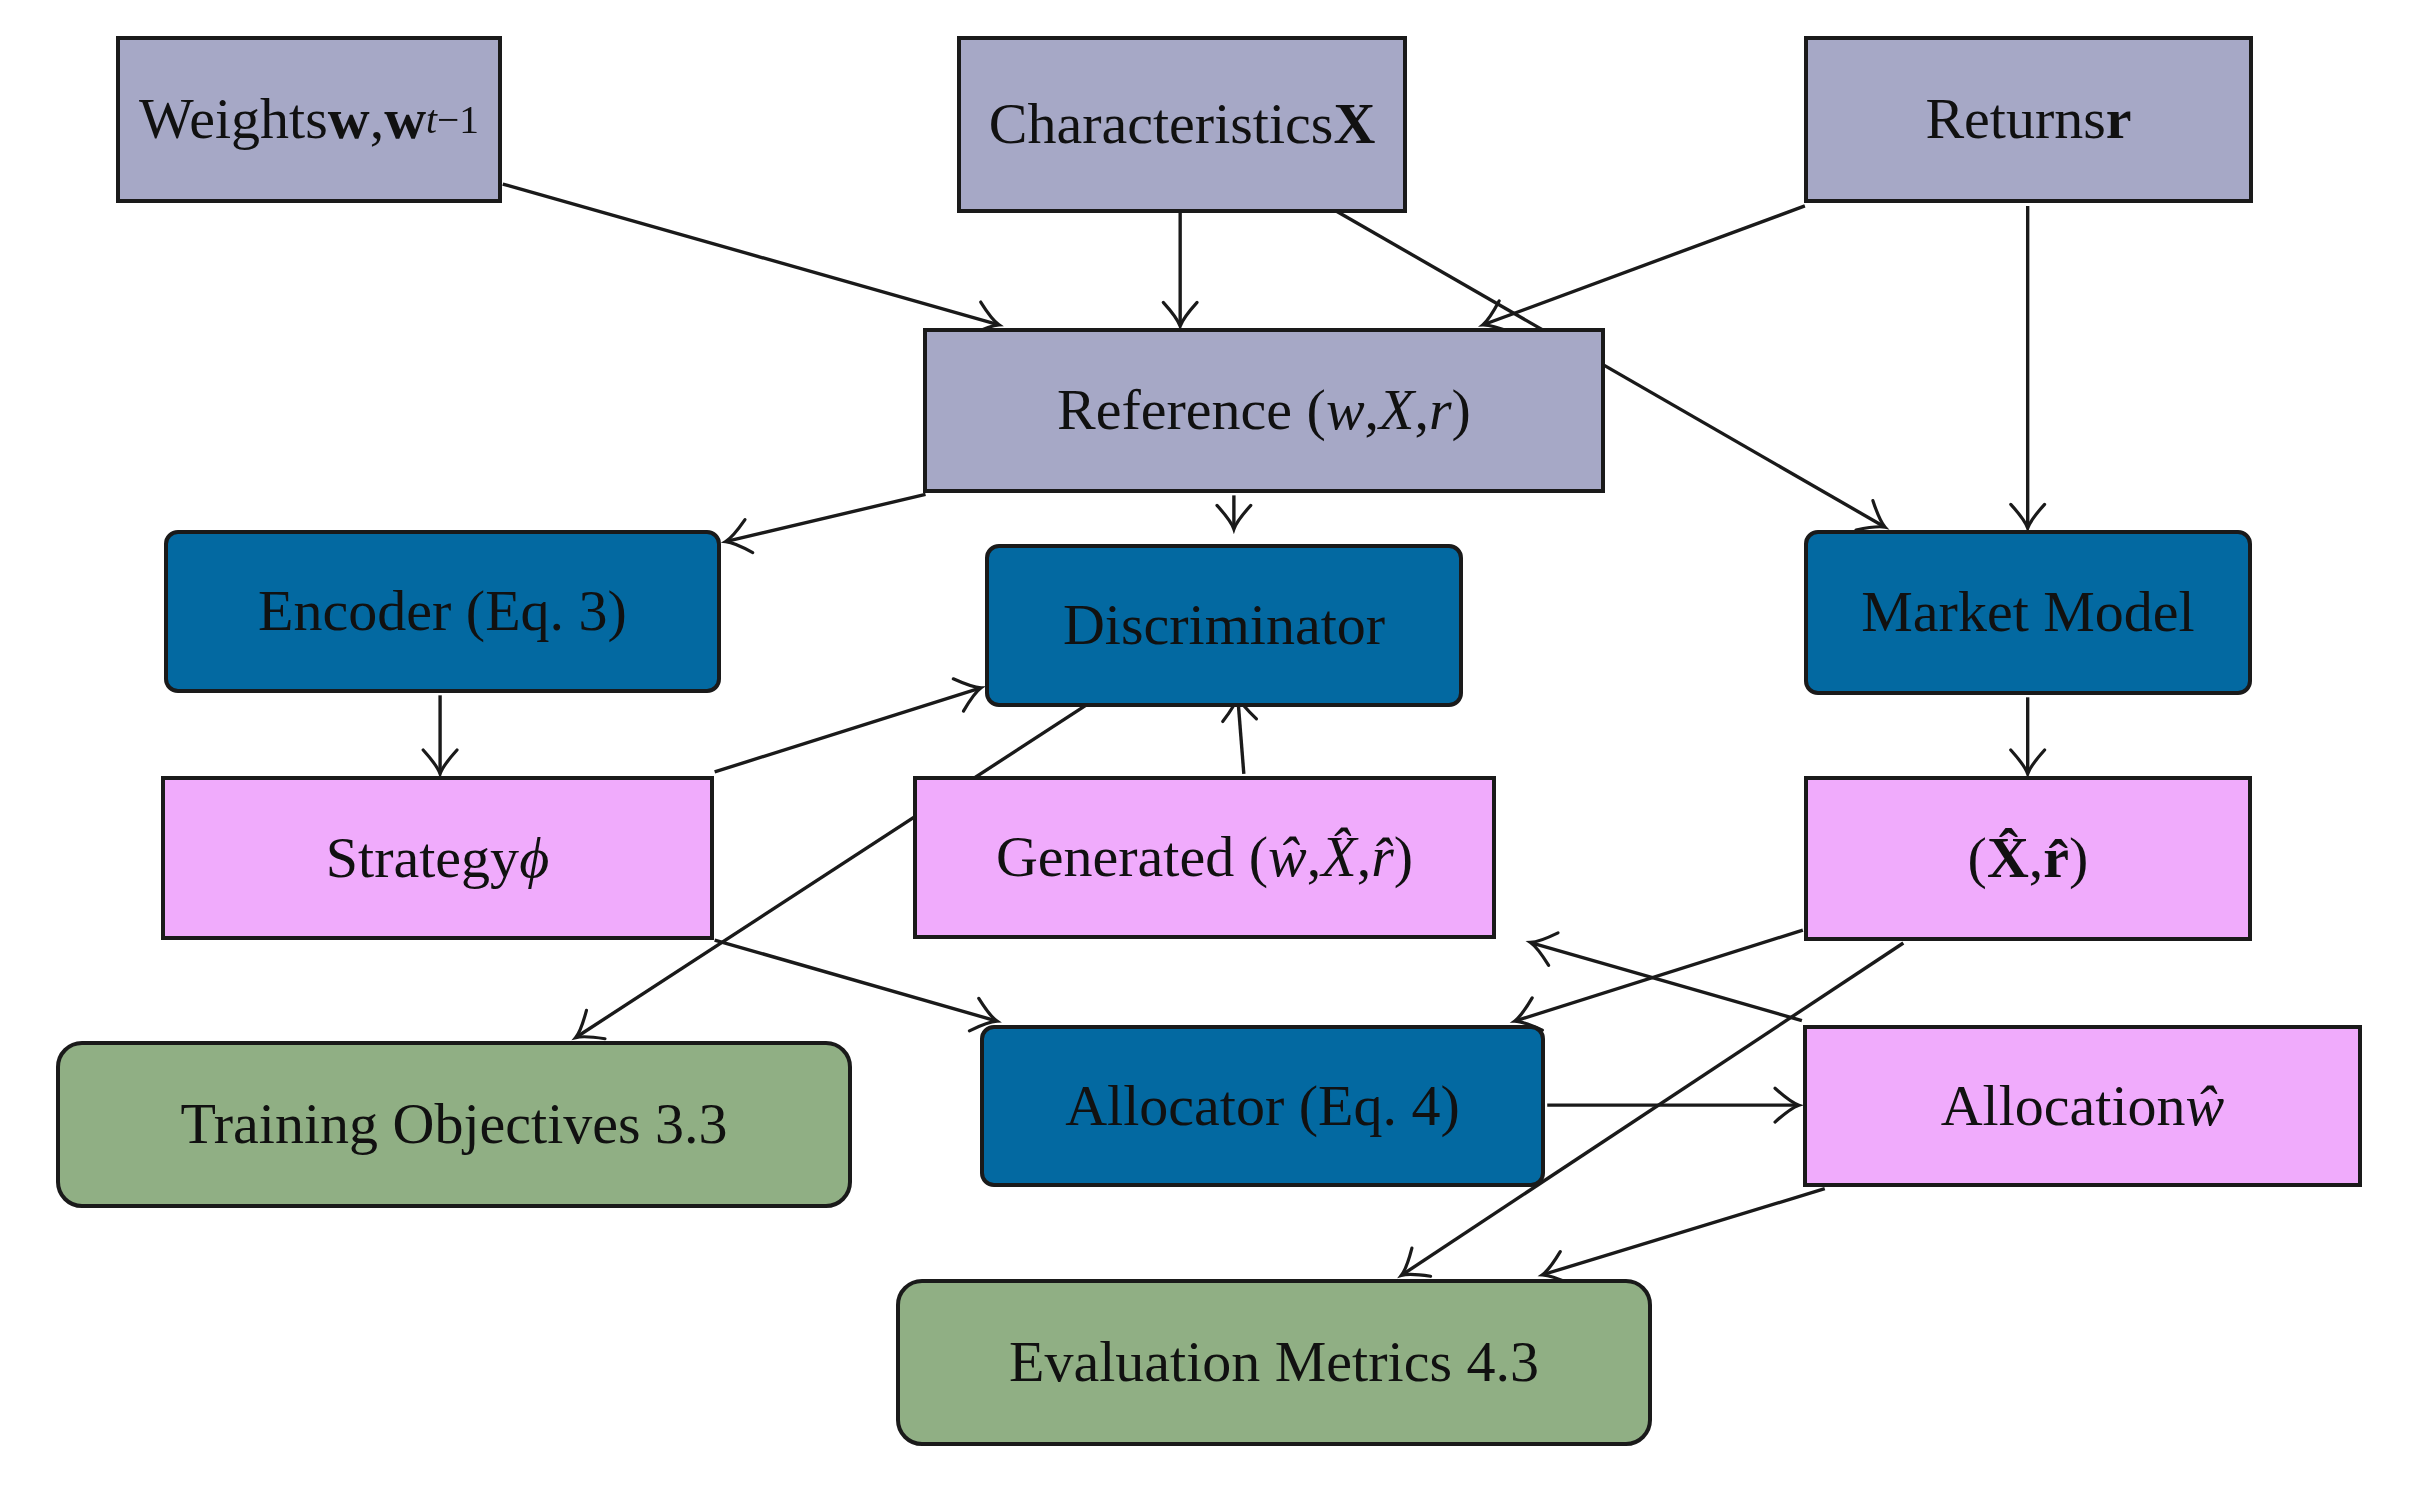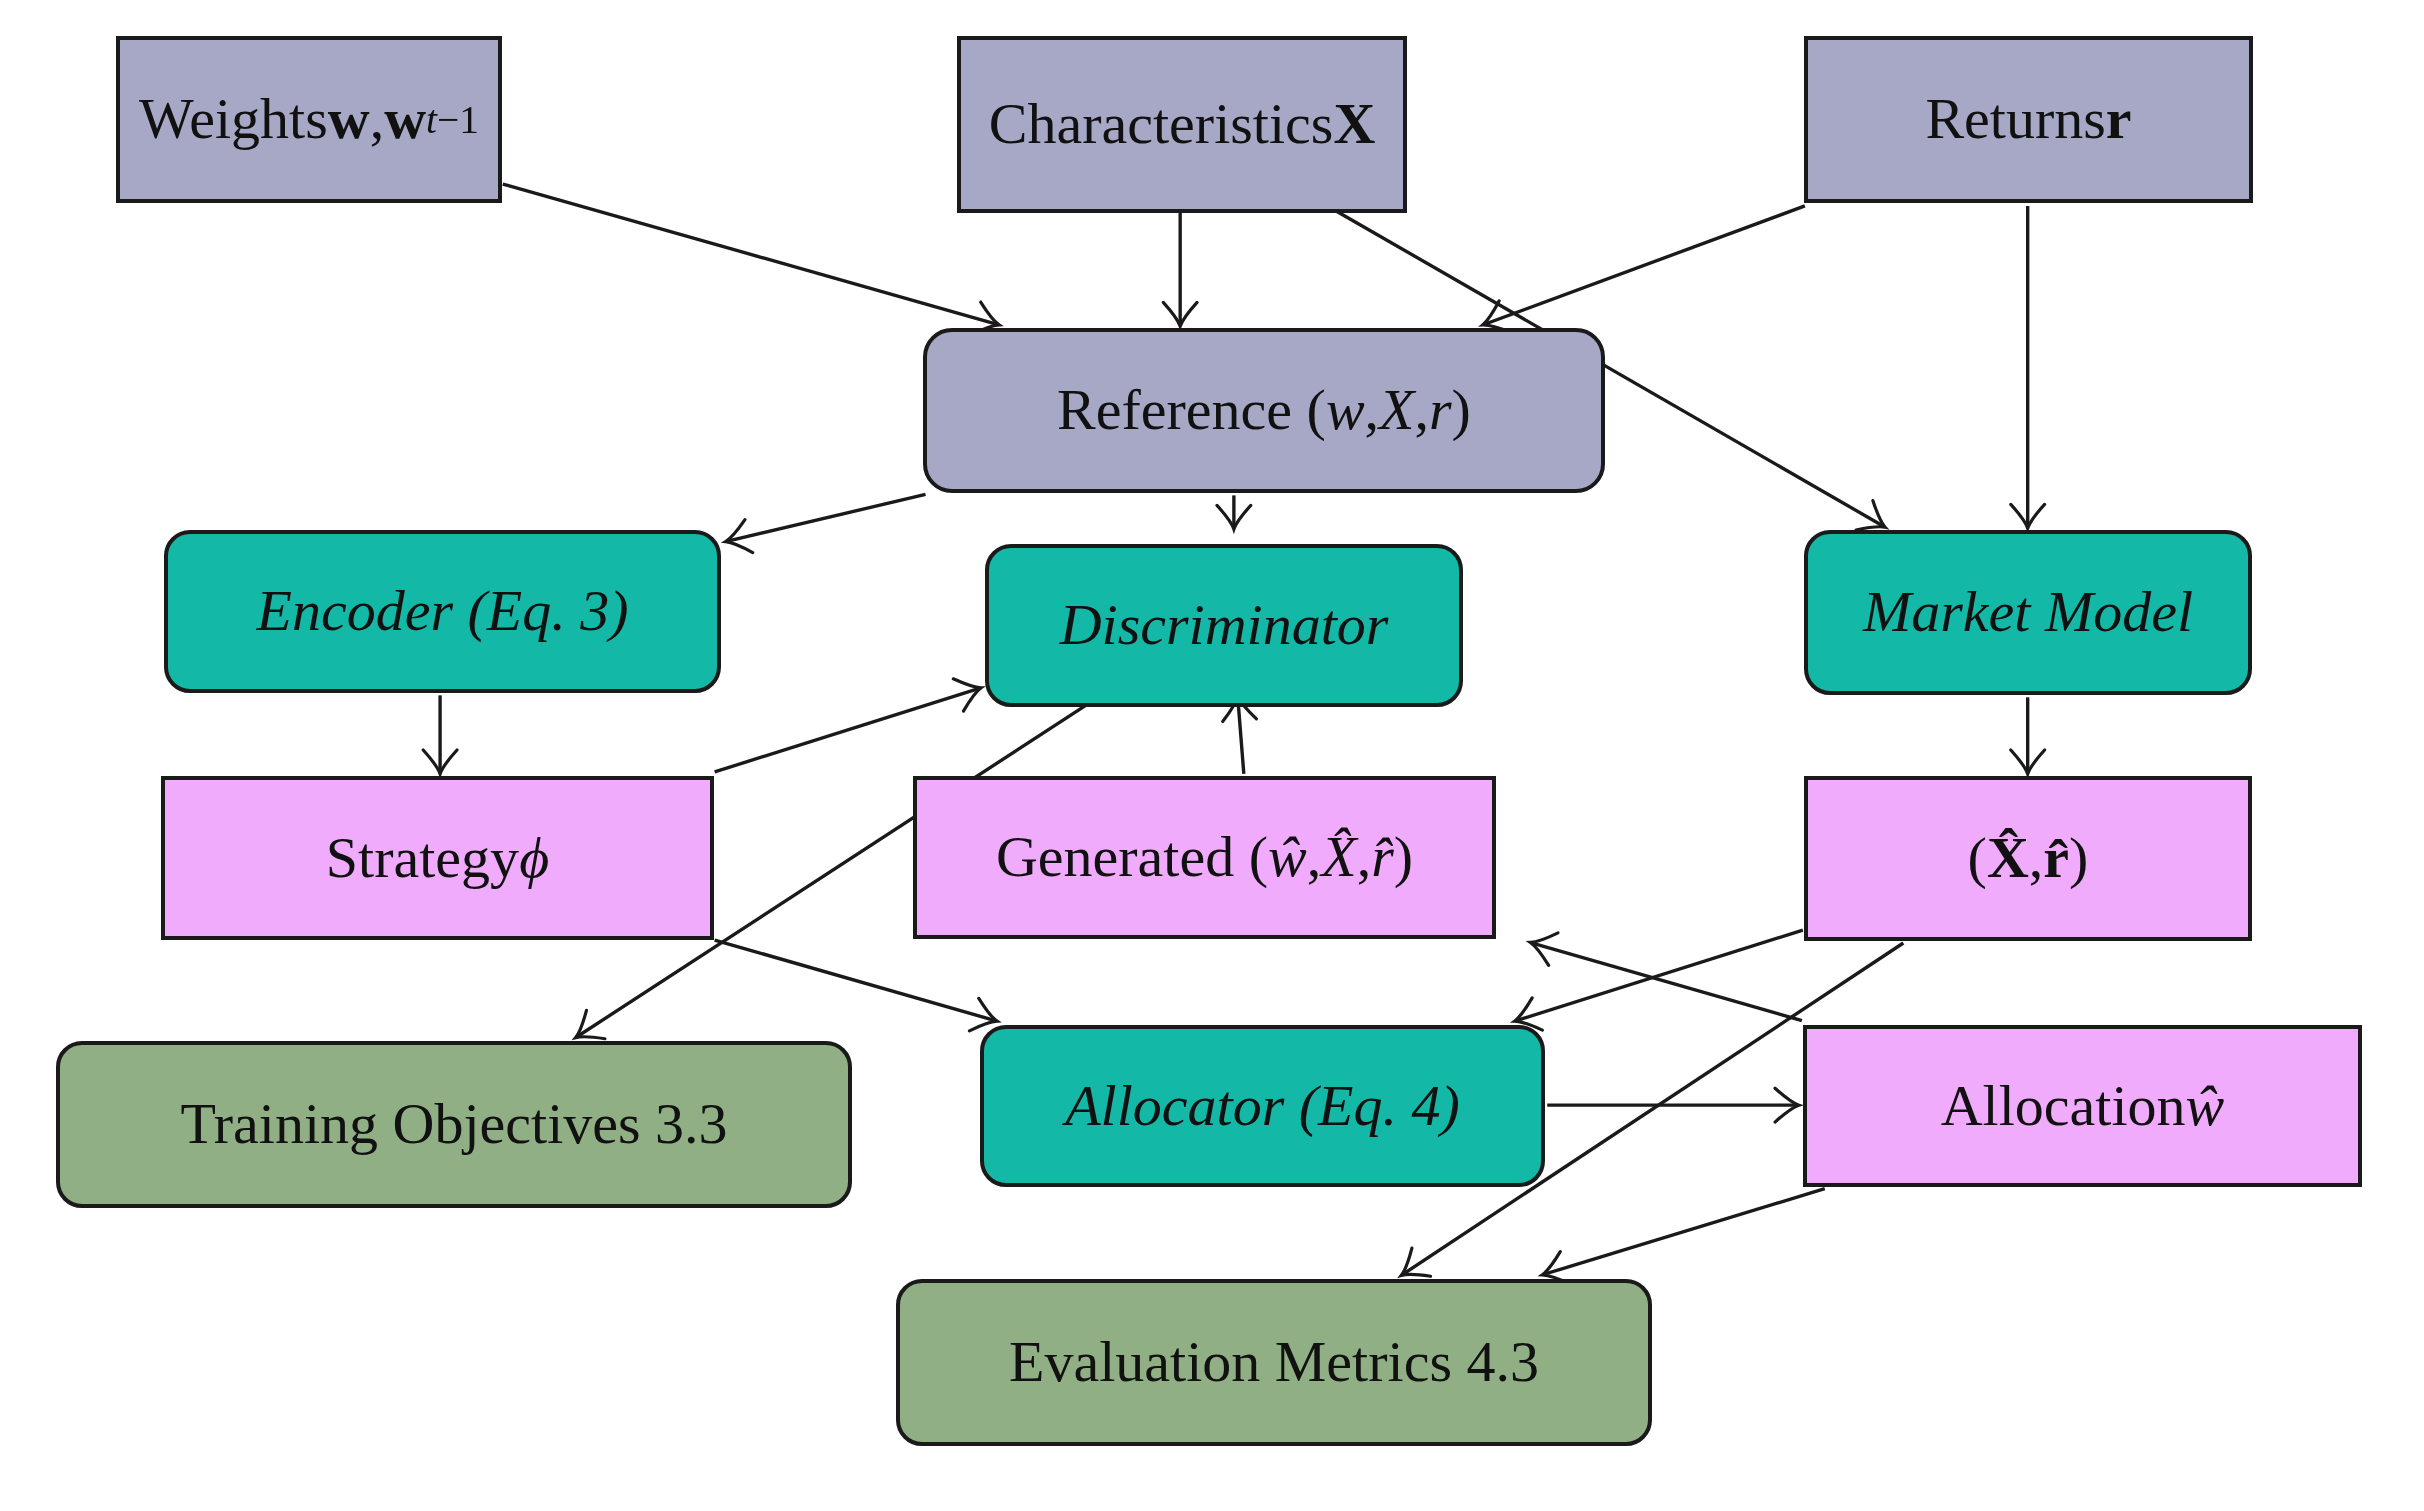--- a/index.html
+++ b/index.html
@@ -25,21 +25,21 @@
     justify-content: center;
     text-align: center;
     font-size: 58px;
     color: #111111;
     border: 4px solid #1a1a1a;
     line-height: 1.05;
     white-space: nowrap;
   }
   .type-input    { background: #a6a8c6; border-radius: 0; }
   .type-tensor   { background: #f0abfc; border-radius: 0; }
-  .type-module   { background: #14b8a6; border-radius: 26px; font-style: italic; }
+  .type-module   { background: #0369a1; border-radius: 14px; }
   .type-objective{ background: #90af84; border-radius: 26px; }
   .node sub { font-size: 0.68em; line-height: 0; }
   .node i { font-style: italic; }
   .node b { font-weight: bold; }
 </style>
 </head>
 <body>
 
 <div id="canvas">
 
@@ -67,21 +67,21 @@
         <line x1="1555" y1="1111" x2="1806" y2="1111" stroke="#1a1a1a" stroke-width="3.4" marker-end="url(#arrowhead)"></line>
         <line x1="1811" y1="1026" x2="1540" y2="948" stroke="#1a1a1a" stroke-width="3.4" marker-end="url(#arrowhead)"></line>
         <line x1="1913" y1="948" x2="1410" y2="1281" stroke="#1a1a1a" stroke-width="3.4" marker-end="url(#arrowhead)"></line>
         <line x1="1834" y1="1195" x2="1552" y2="1281" stroke="#1a1a1a" stroke-width="3.4" marker-end="url(#arrowhead)"></line>
       </g>
   </svg>
 
   <div class="node type-input" style="left: 116px; top: 36px; width: 386px; height: 167px;">Weights <b>w</b>, <b>w</b><sub><i>t</i>−1</sub></div>
   <div class="node type-input" style="left: 957px; top: 36px; width: 450px; height: 177px;">Characteristics <b>X</b></div>
   <div class="node type-input" style="left: 1804px; top: 36px; width: 449px; height: 167px;">Returns <b>r</b></div>
-  <div class="node type-input" style="left: 923px; top: 328px; width: 682px; height: 165px; border-radius: 29px;">Reference (<i>w</i>, <i>X</i>, <i>r</i>)</div>
+  <div class="node type-input" style="left: 923px; top: 328px; width: 682px; height: 165px;">Reference (<i>w</i>, <i>X</i>, <i>r</i>)</div>
   <div class="node type-module" style="left: 164px; top: 530px; width: 557px; height: 163px;">Encoder (Eq. 3)</div>
   <div class="node type-module" style="left: 985px; top: 544px; width: 478px; height: 163px;">Discriminator</div>
   <div class="node type-module" style="left: 1804px; top: 530px; width: 448px; height: 165px;">Market Model</div>
   <div class="node type-tensor" style="left: 161px; top: 776px; width: 553px; height: 164px;">Strategy <i>ϕ</i></div>
   <div class="node type-tensor" style="left: 913px; top: 776px; width: 583px; height: 163px;">Generated (<i>ŵ</i>, <i>X̂</i>, <i>r̂</i>)</div>
   <div class="node type-tensor" style="left: 1804px; top: 776px; width: 448px; height: 165px;">(<b>X̂</b>, <b>r̂</b>)</div>
   <div class="node type-objective" style="left: 56px; top: 1041px; width: 796px; height: 167px;">Training Objectives 3.3</div>
   <div class="node type-module" style="left: 980px; top: 1025px; width: 565px; height: 162px;">Allocator (Eq. 4)</div>
   <div class="node type-tensor" style="left: 1803px; top: 1025px; width: 559px; height: 162px;">Allocation <i>ŵ</i></div>
   <div class="node type-objective" style="left: 896px; top: 1279px; width: 756px; height: 167px;">Evaluation Metrics 4.3</div>

